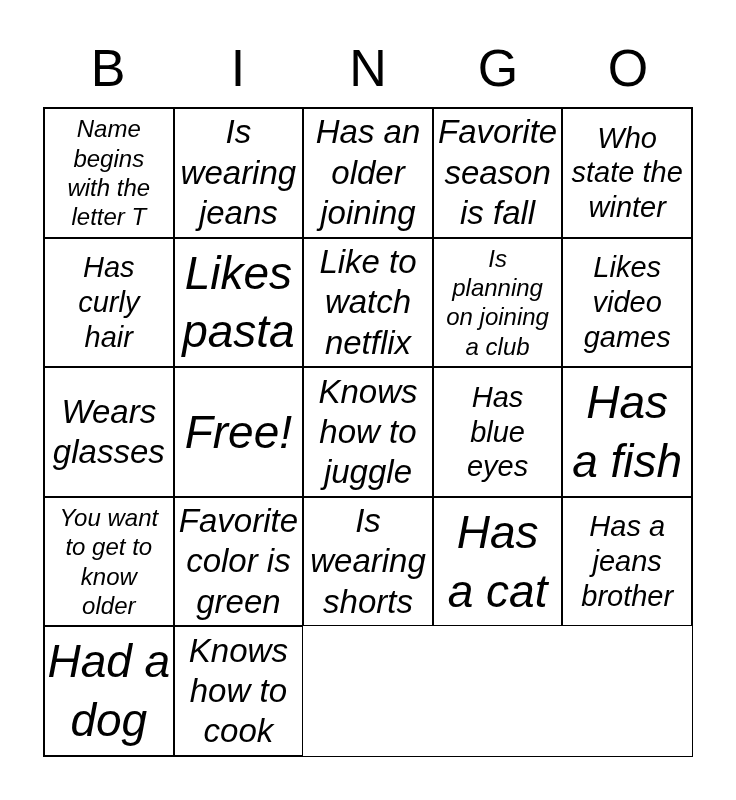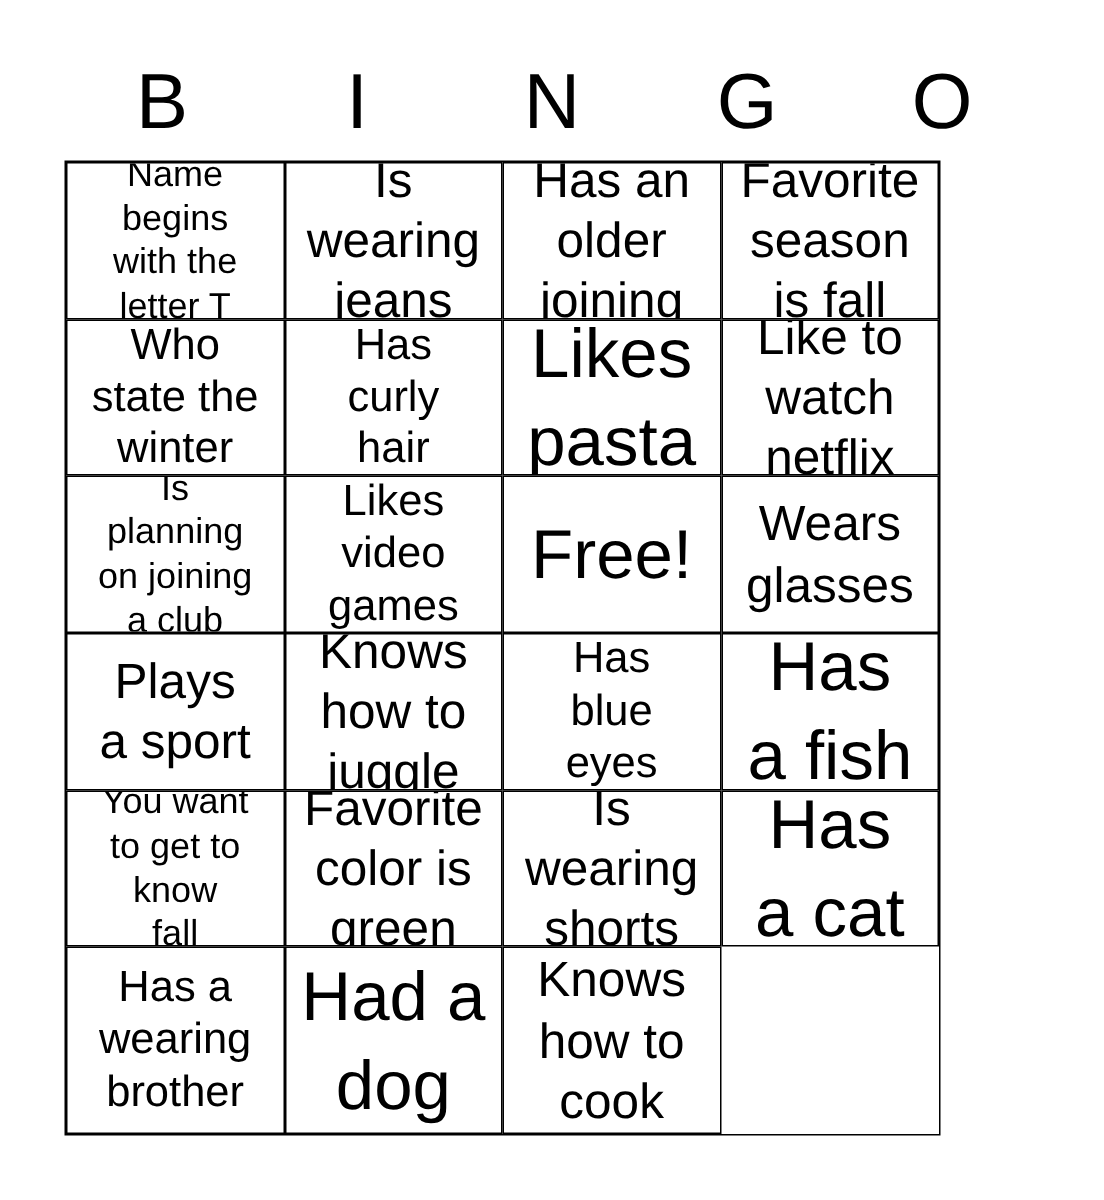--- a/index.html
+++ b/index.html
@@ -27,27 +27,28 @@
     flex: 1 1 0;
     text-align: center;
     font-size: 52px;
     line-height: 1.1;
     color: #000000;
   }
   .bingo-card {
     position: absolute;
     left: 43px;
     top: 107px;
-    width: 584px;
+    width: 650px;
     height: 650px;
     box-sizing: border-box;
     border: 1px solid #000000;
     display: grid;
-    grid-template-columns: repeat(4, 1fr);
+    grid-template-columns: repeat(5, 1fr);
     grid-template-rows: repeat(5, 1fr);
+    font-style: italic;
   }
   .cell {
     box-sizing: border-box;
     border: 1px solid #000000;
     display: flex;
     align-items: center;
     justify-content: center;
     text-align: center;
     white-space: pre-line;
     line-height: 1.18;
@@ -97,47 +98,45 @@
     <div class="cell" data-size="lg">Like to
 watch
 netflix</div>
     <div class="cell" data-size="xs">Is
 planning
 on joining
 a club</div>
     <div class="cell" data-size="md">Likes
 video
 games</div>
-    <div class="cell" data-size="xl">Free!</div>
     <div class="cell" data-size="lg">Wears
 glasses</div>
-    <div class="cell" data-size="lg">Plays
-a sport</div>
+    <div class="cell" data-size="xl">Free!</div>
     <div class="cell" data-size="lg">Knows
 how to
 juggle</div>
     <div class="cell" data-size="md">Has
 blue
 eyes</div>
     <div class="cell" data-size="xl">Has
 a fish</div>
     <div class="cell" data-size="xs">You want
 to get to
 know
-fall</div>
+older</div>
     <div class="cell" data-size="lg">Favorite
 color is
 green</div>
     <div class="cell" data-size="lg">Is
 wearing
 shorts</div>
     <div class="cell" data-size="xl">Has
 a cat</div>
     <div class="cell" data-size="md">Has a
-wearing
+jeans
 brother</div>
     <div class="cell" data-size="xl">Had a
 dog</div>
     <div class="cell" data-size="lg">Knows
 how to
 cook</div>
   </div>
 
 </div>
 

